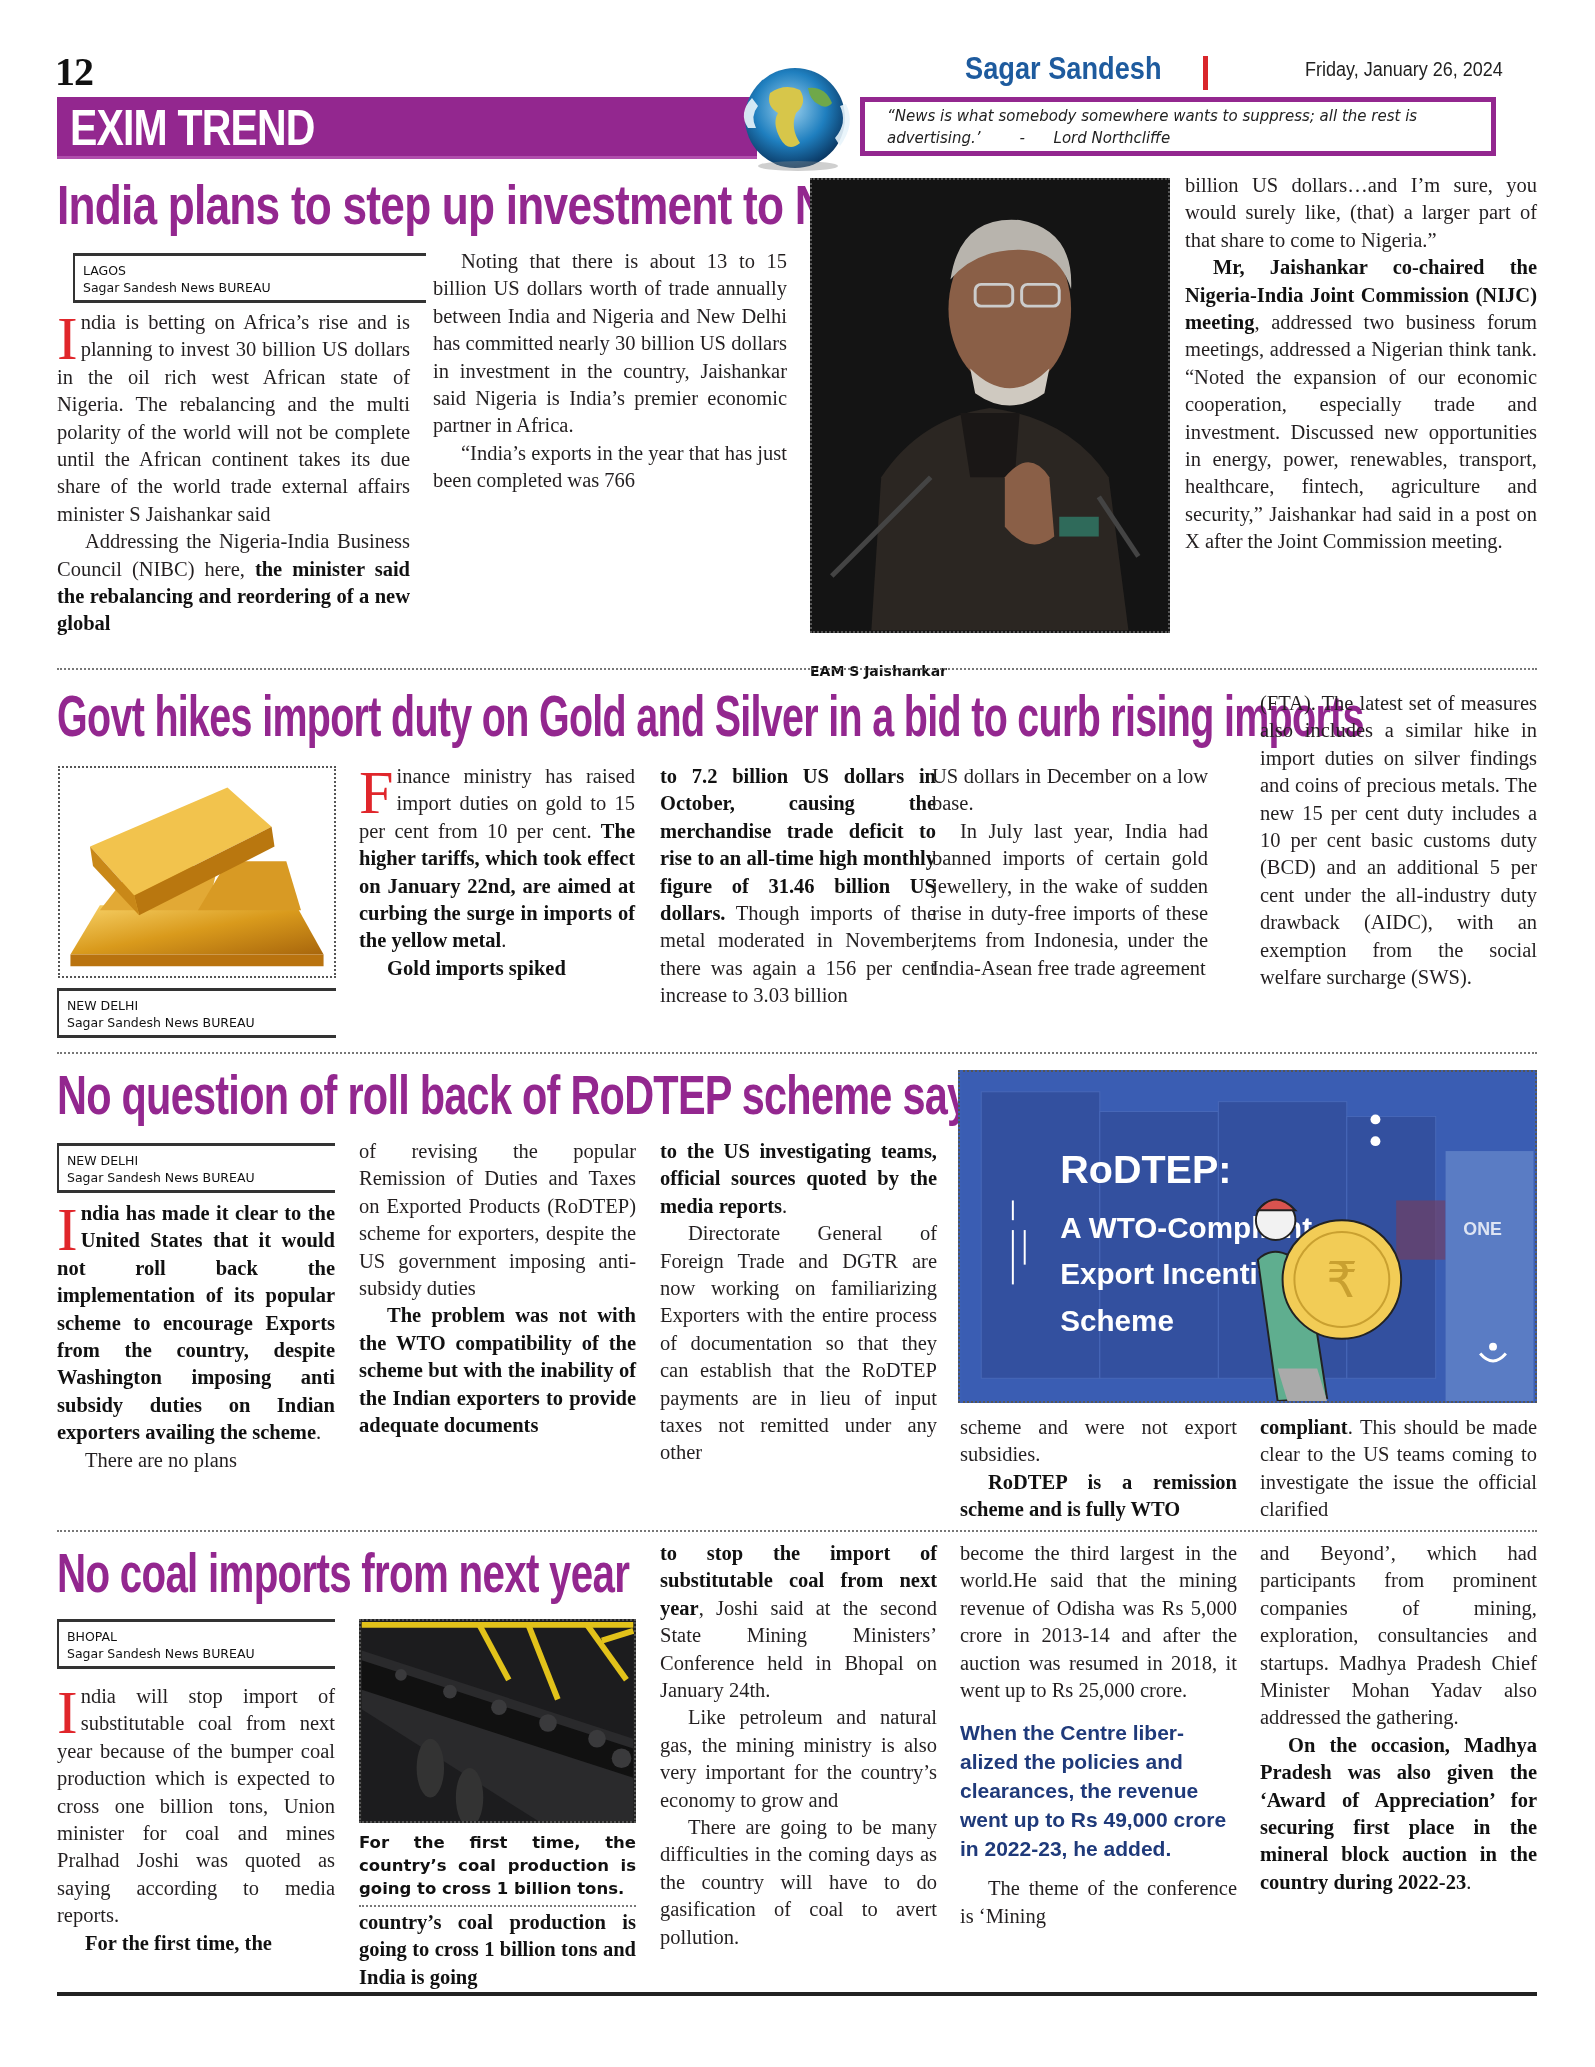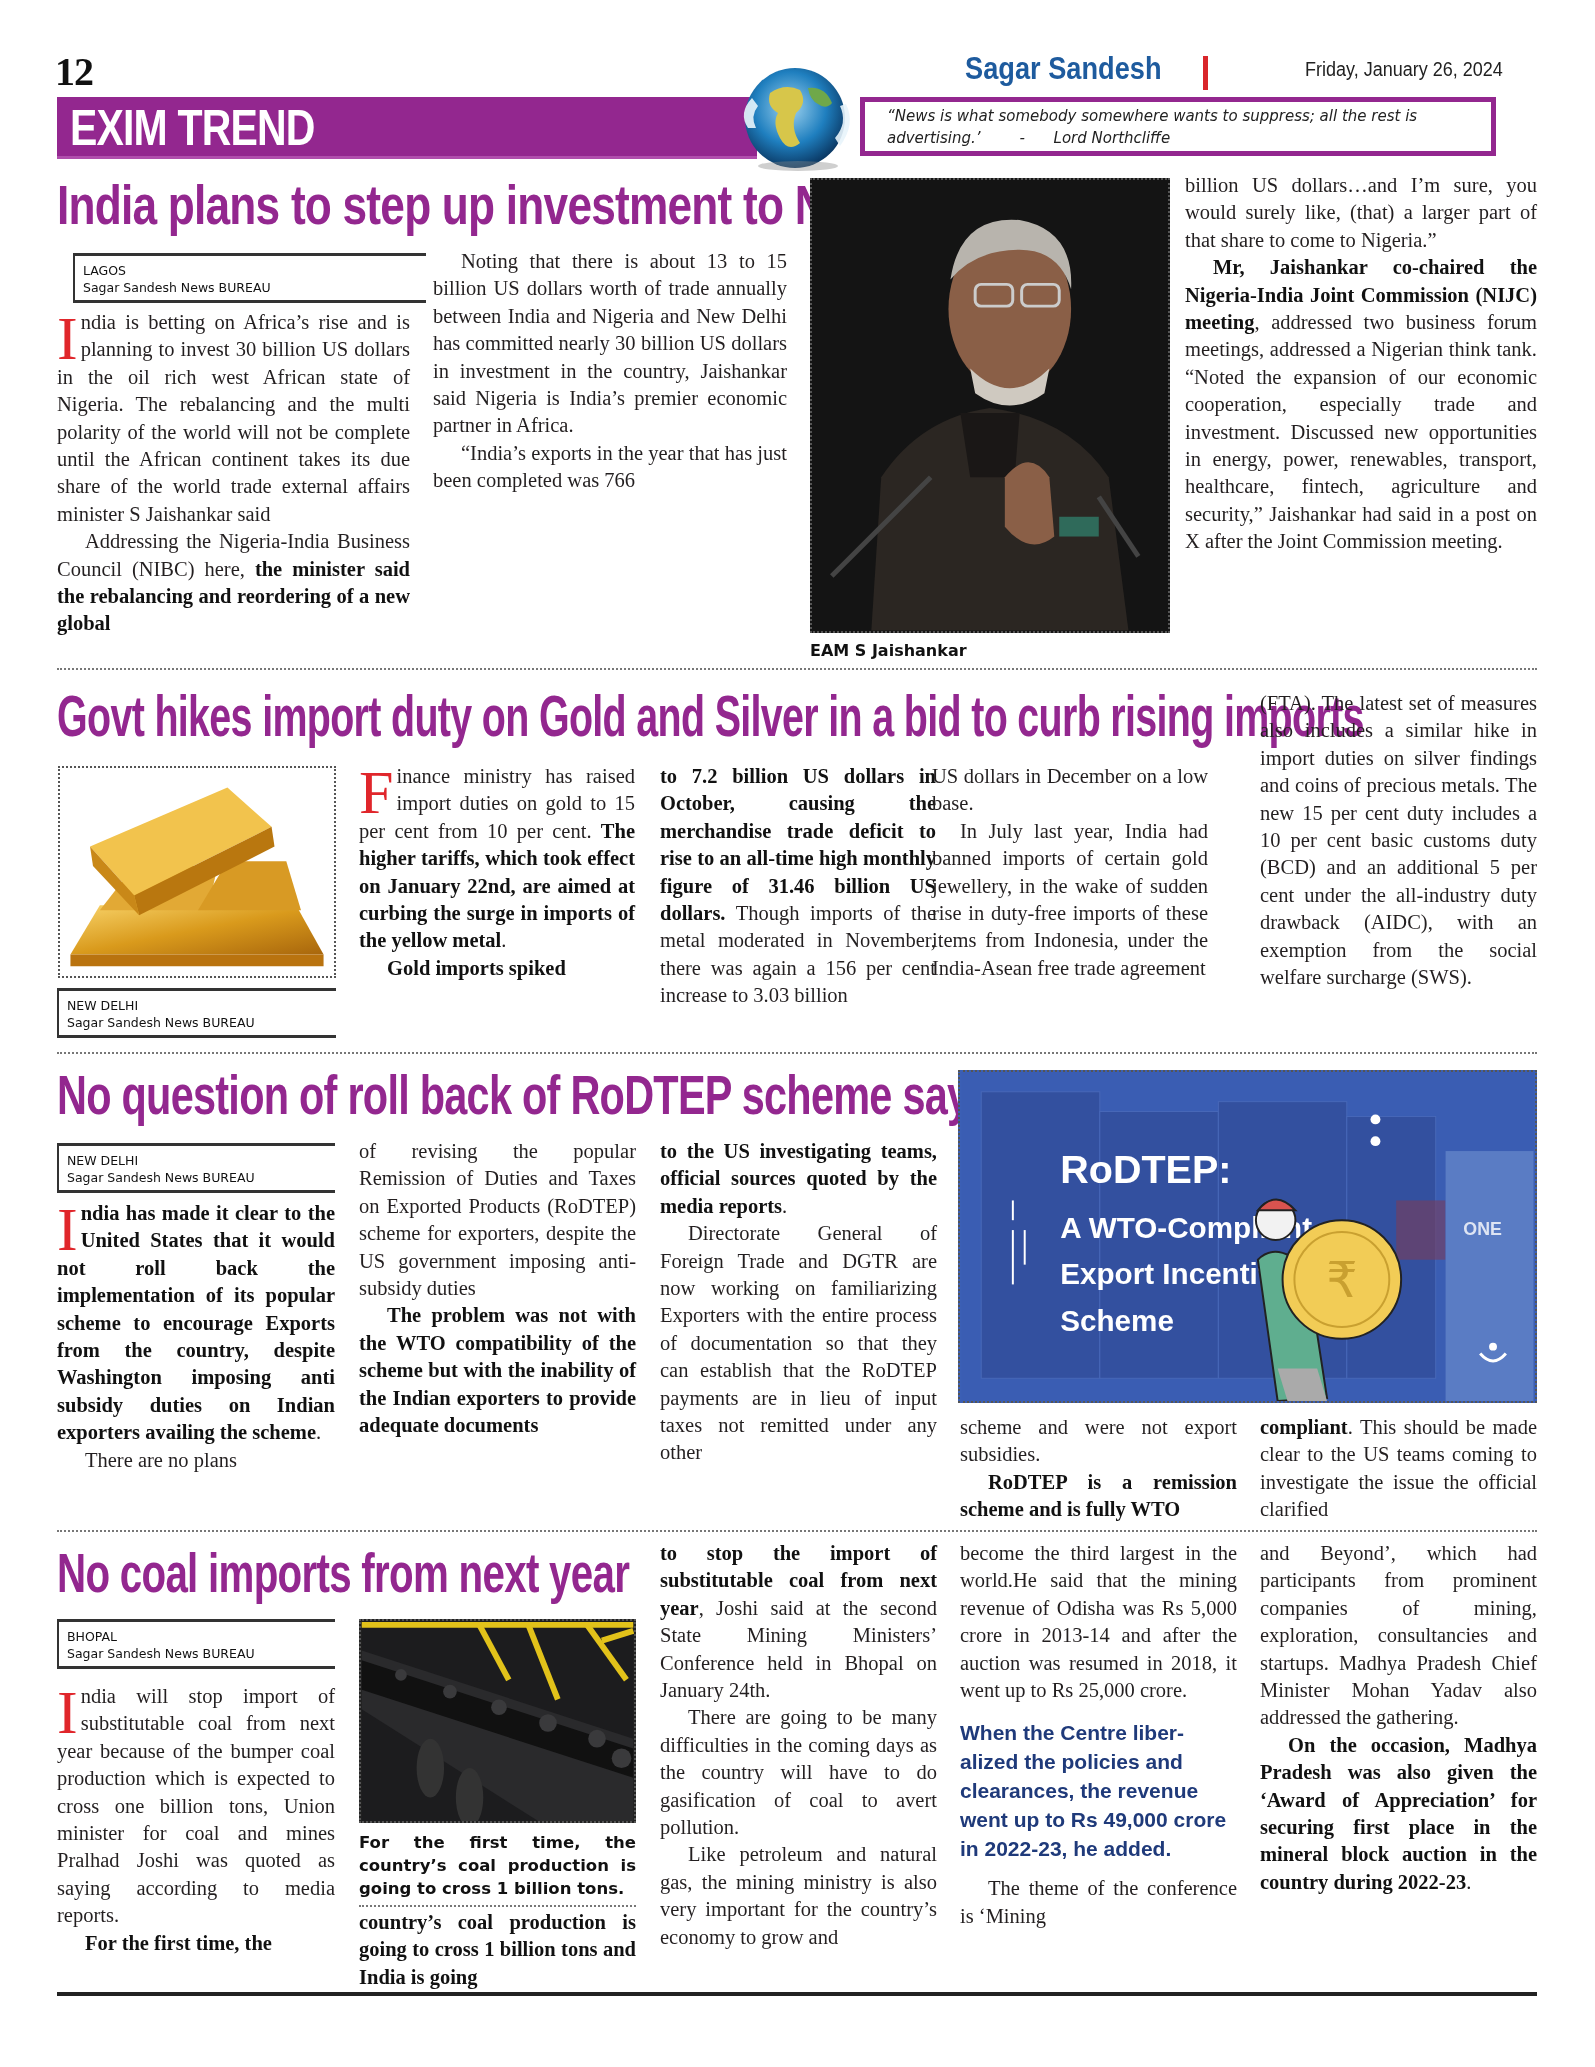--- a/index.html
+++ b/index.html
@@ -27,21 +27,21 @@
   
   .col { font-size: 20.5px; line-height: 27.4px; text-align: justify; color: #231f20; }
   .col p { text-indent: 28px; }
   .col p.noindent { text-indent: 0; }
   .col b { font-weight: bold; color: #111; }
   .dropcap { float: left; font-size: 62px; line-height: 50px; color: #e0262b; margin: 4px 3px 0 0; font-family: "Liberation Serif", serif; }
 
   .dotted-h { height: 0; border-top: 2px dotted #777; }
   .rule-bottom { height: 4px; background: #222; }
 
-  .caption { font-family: "DejaVu Sans", sans-serif; font-size: 16px; font-weight: bold; color: #111; }
+  .caption { font-family: "DejaVu Sans", sans-serif; font-size: 14px; font-weight: bold; color: #111; margin-top: 22px; }
   .caption-j { font-family: "DejaVu Sans", sans-serif; font-size: 16.5px; line-height: 23px; font-weight: bold; color: #111; text-align: justify; }
   .pullquote { font-family: "Liberation Sans", sans-serif; font-weight: bold; font-size: 21px; line-height: 29px; color: #1f3a7a; }
 
   .photo { border: 2px dotted #555; overflow: hidden; }
 </style>
 </head>
 <body>
 
 <div class="abs page-num">12</div>
 <div class="abs section-band"></div>
@@ -265,22 +265,22 @@
 </div>
 <div class="abs caption-j" style="left:359px; top:1831px; width:277px;">For the first time, the country’s coal production is going to cross 1 billion tons.</div>
 <div class="abs dotted-h" style="left:359px; top:1905px; width:277px;"></div>
 
 <div class="abs col" style="left:359px; top:1909px; width:277px;">
   <p class="noindent"><b>country’s coal production is going to cross 1 billion tons and India is going</b></p>
 </div>
 
 <div class="abs col" style="left:660px; top:1540px; width:277px;">
   <p class="noindent"><b>to stop the import of substitutable coal from next year</b><span>, Joshi said at the second State Mining Ministers’ Conference held in Bhopal on January 24th.</span></p>
+  <p><span>Like petroleum and natural gas, the mining ministry is also very important for the country’s economy to grow and</span></p>
   <p><span>There are going to be many difficulties in the coming days as the country will have to do gasification of coal to avert pollution.</span></p>
-  <p><span>Like petroleum and natural gas, the mining ministry is also very important for the country’s economy to grow and</span></p>
 </div>
 
 <div class="abs col" style="left:960px; top:1540px; width:277px;">
   <p class="noindent"><span>become the third largest in the world.He said that the mining revenue of Odisha was Rs 5,000 crore in 2013-14 and after the auction was resumed in 2018, it went up to Rs 25,000 crore.</span></p>
   <div class="pullquote" style="margin:14px 0 12px 0; text-align:left;">When the Centre liber-alized the policies and clearances, the revenue went up to Rs 49,000 crore in 2022-23, he added.</div>
   <p><span>The theme of the conference is ‘Mining</span></p>
 </div>
 
 <div class="abs col" style="left:1260px; top:1540px; width:277px;">
   <p class="noindent"><span>and Beyond’, which had participants from prominent companies of mining, exploration, consultancies and startups. Madhya Pradesh Chief Minister Mohan Yadav also addressed the gathering.</span></p>

